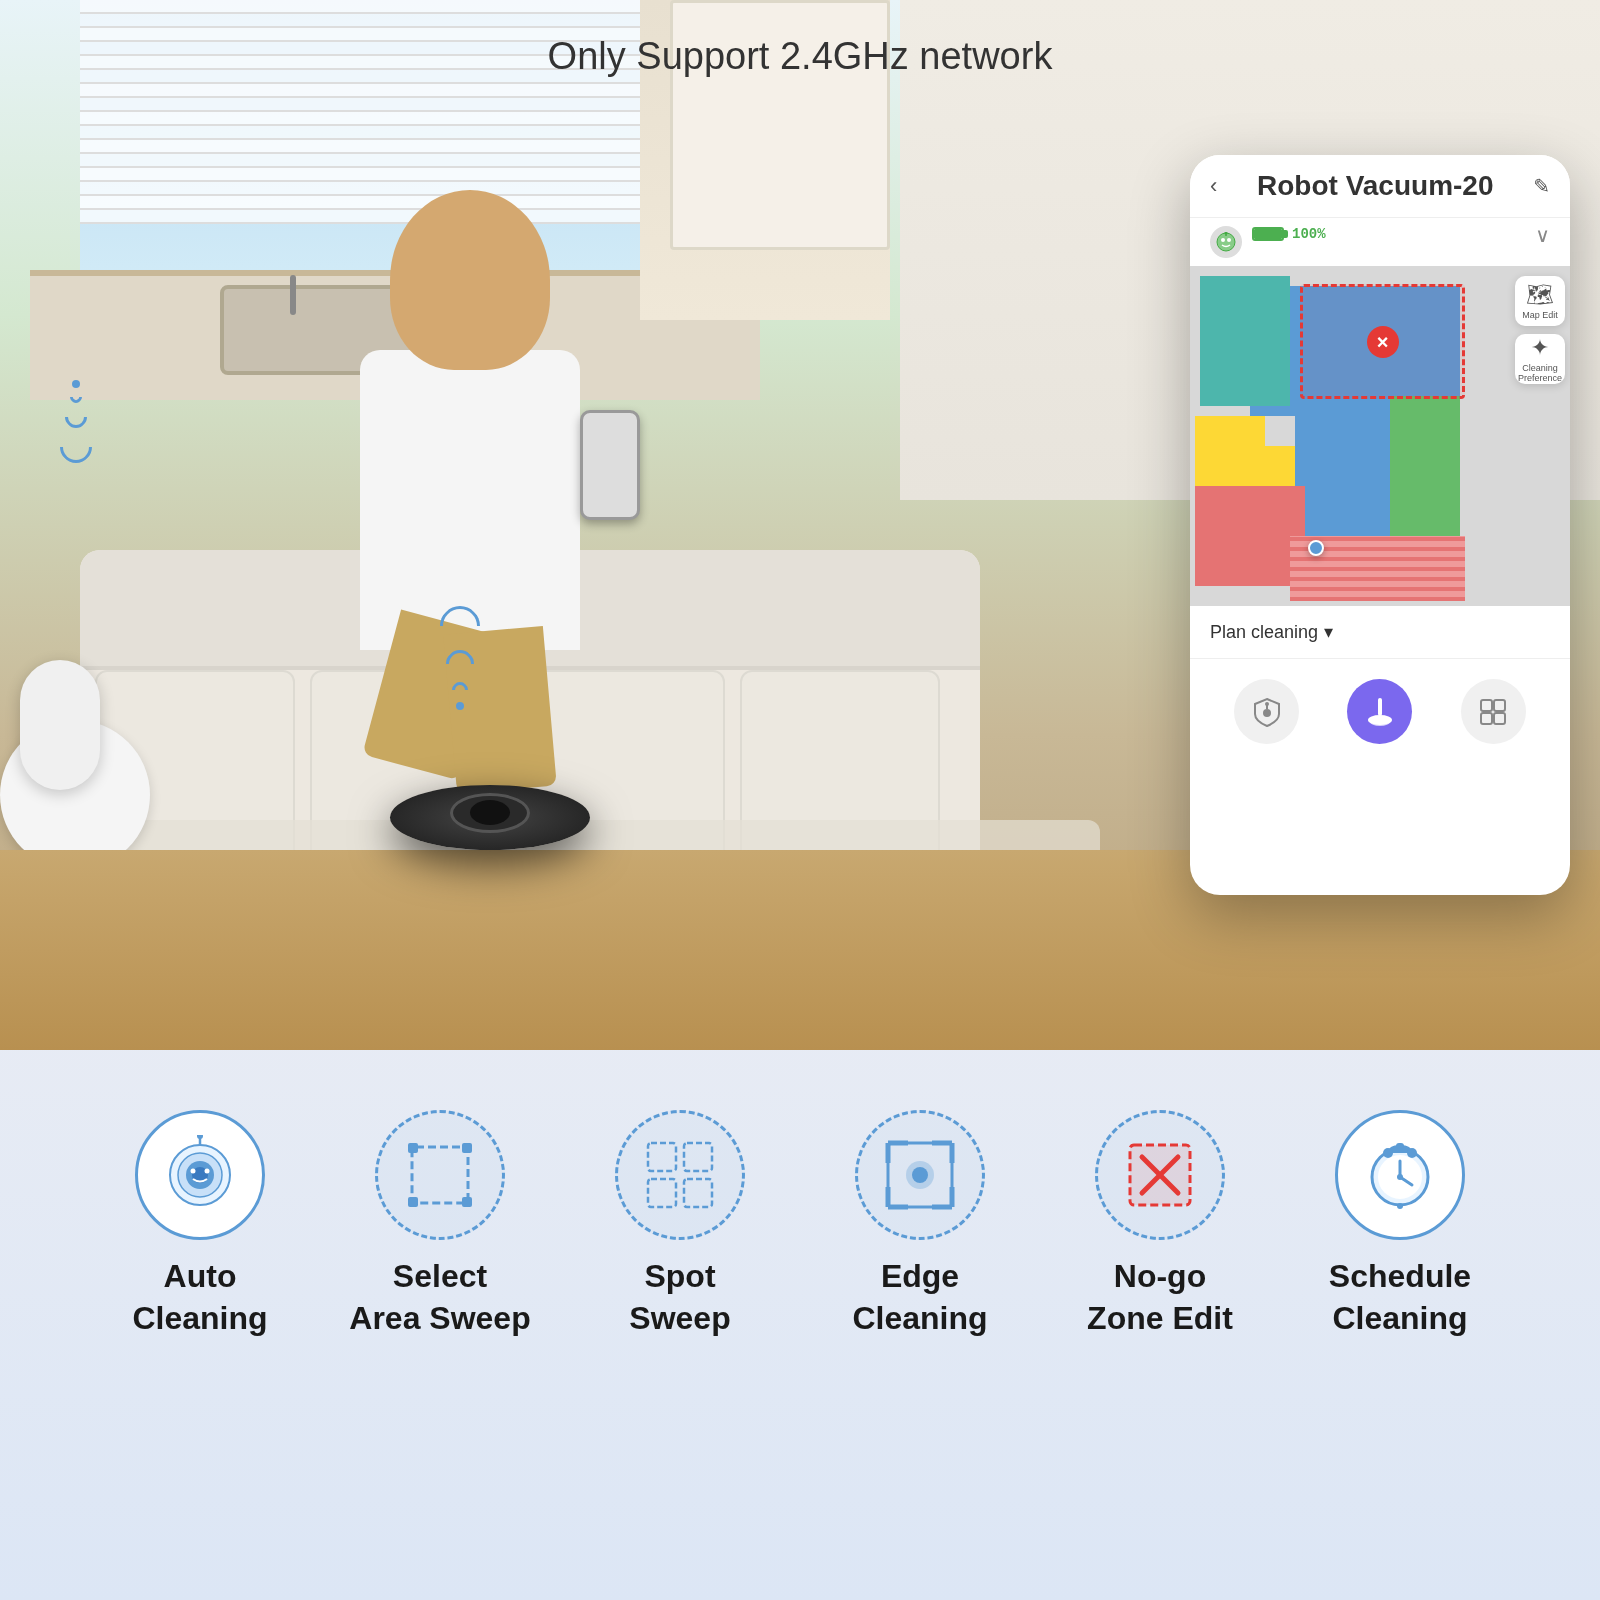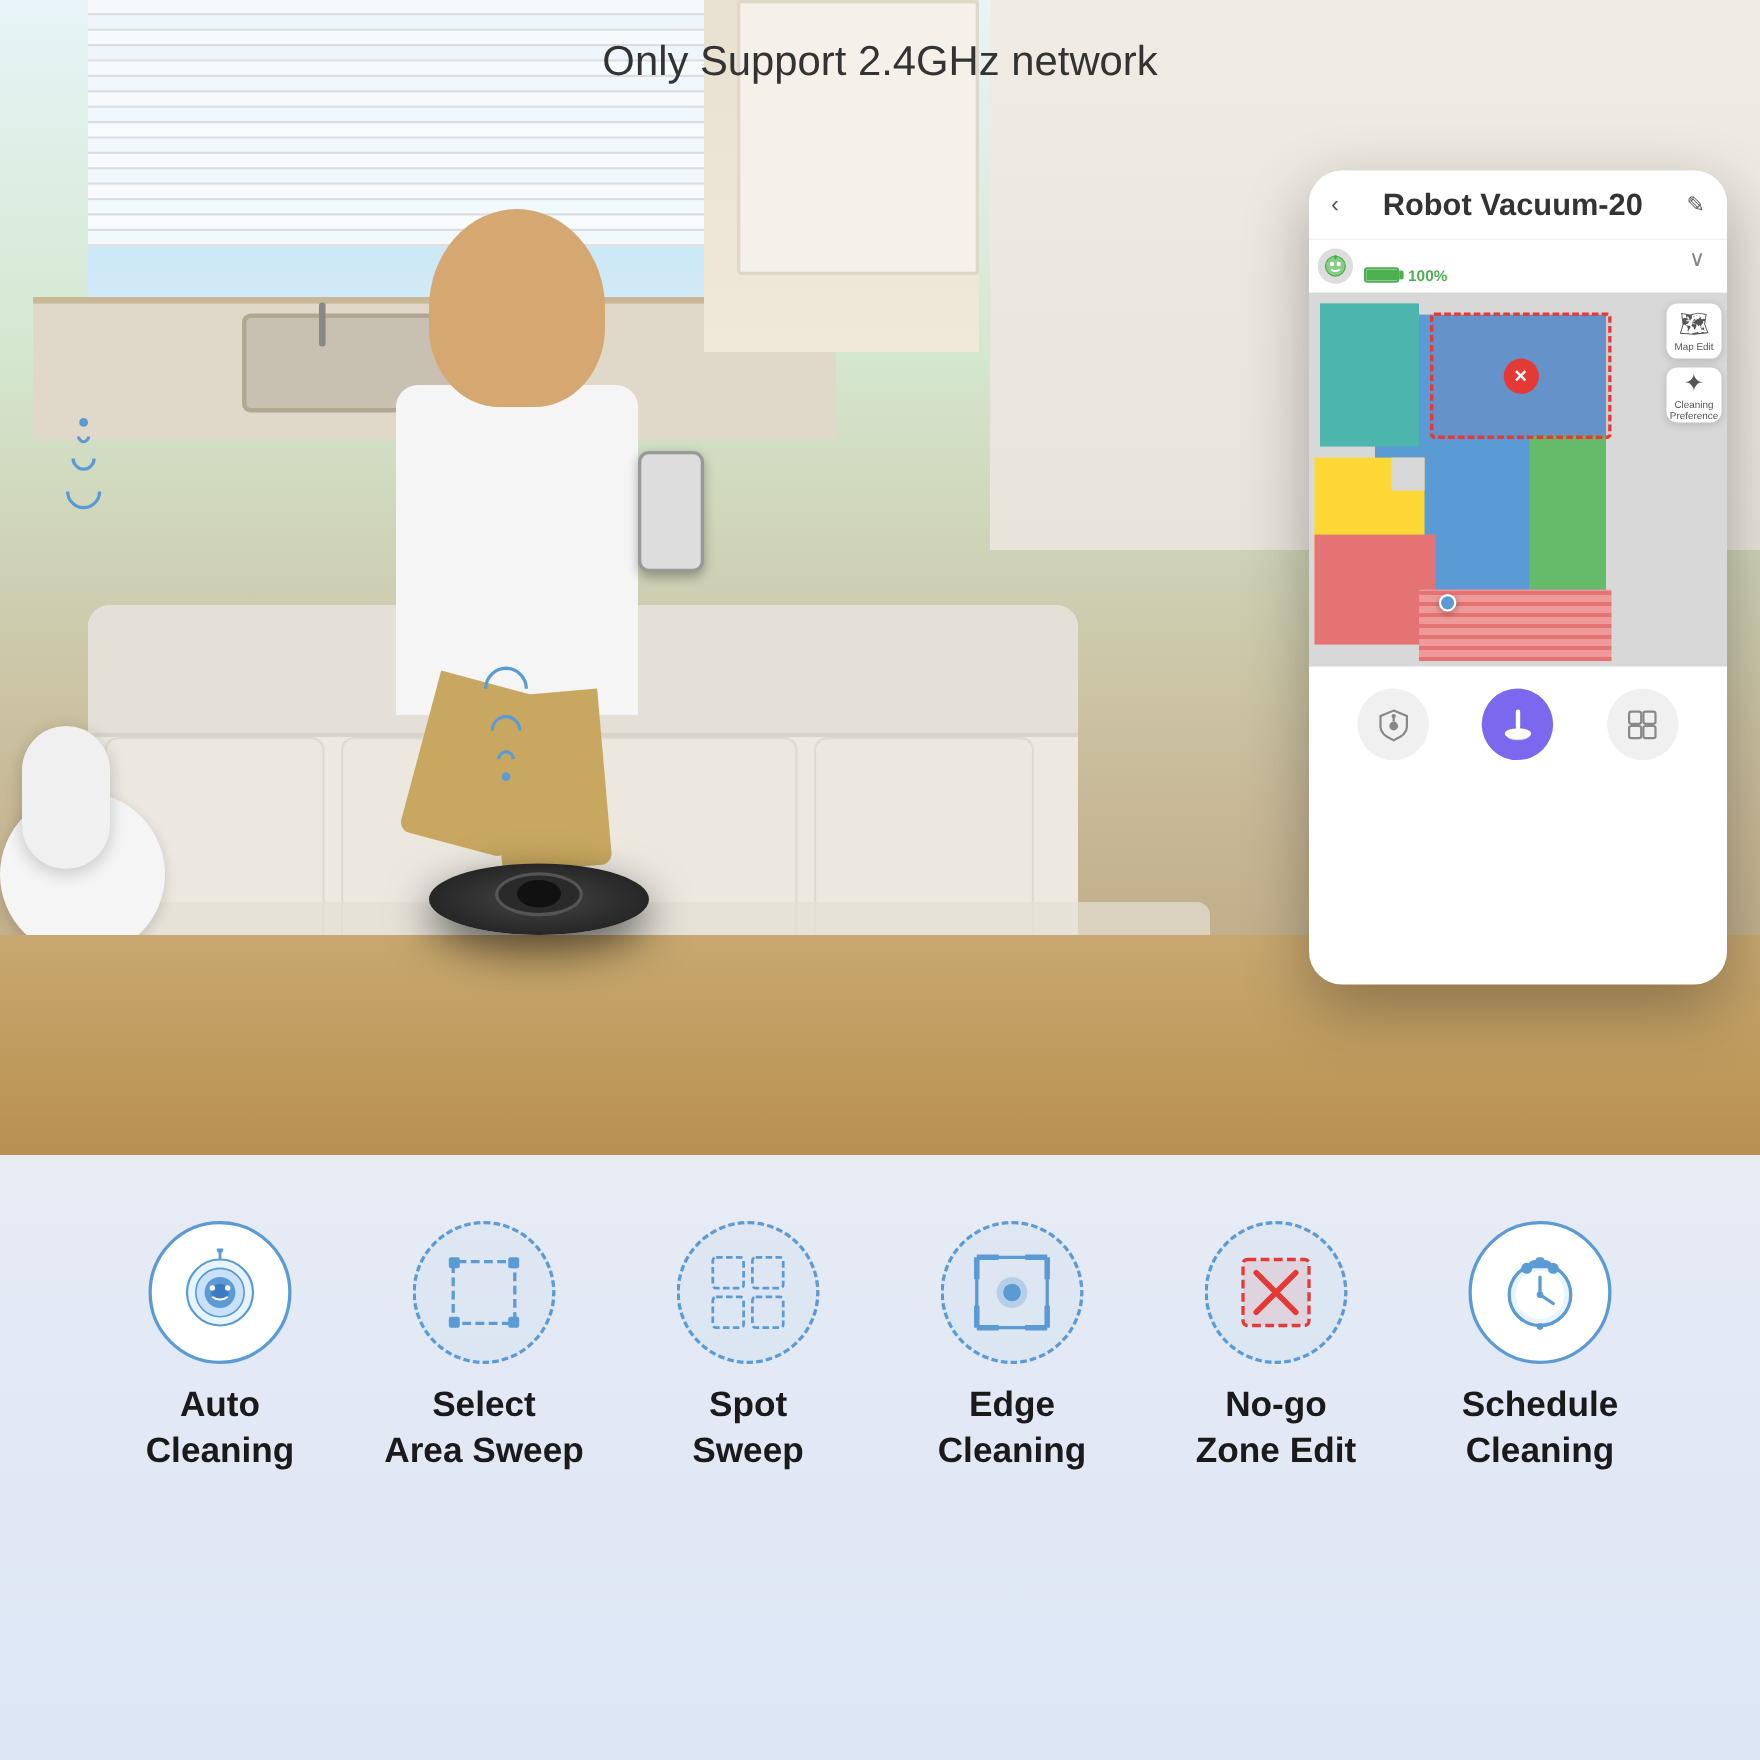--- a/index.html
+++ b/index.html
@@ -79,24 +79,25 @@
       cursor: pointer;
     }
     .phone-edit {
       font-size: 20px;
       color: #555;
     }
 
     
     .status-bar {
       display: flex;
-      align-items: flex-end;
-      padding: 8px 8px;
+      align-items: flex-start;
+      padding: 8px 20px;
       gap: 10px;
       background: white;
+      font-family: Liberation Mono, monospace;
     }
     .robot-icon-small {
       width: 32px;
       height: 32px;
       background: #ddd;
       border-radius: 50%;
       display: flex;
       align-items: center;
       justify-content: center;
       font-size: 16px;
@@ -429,20 +430,26 @@
         <span class="map-tool-icon">🗺</span>
         <span style="font-size:9px;color:#555;text-align:center;line-height:1.1;">Map Edit</span>
       </div>
       <div class="map-tool-btn">
         <span style="font-size:22px;">✦</span>
         <span style="font-size:9px;color:#555;text-align:center;line-height:1.1;">Cleaning Preference</span>
       </div>
     </div>
   </div>
 
+  <div class="plan-section">
+    <div class="plan-label">
+      <span>Plan cleaning</span>
+      <span>▾</span>
+    </div>
+  </div>
 
   <div class="cleaning-modes">
 
     <div class="mode-btn inactive">
       <svg width="32" height="32" viewBox="0 0 32 32">
         <path d="M16 3 L28 8 L28 18 Q28 25 16 30 Q4 25 4 18 L4 8 Z" fill="none" stroke="#888" stroke-width="2"></path>
         <circle cx="16" cy="17" r="4" fill="#888"></circle>
         <line x1="16" y1="9" x2="16" y2="13" stroke="#888" stroke-width="2"></line>
         <circle cx="16" cy="8" r="2" fill="#888"></circle>
       </svg>

